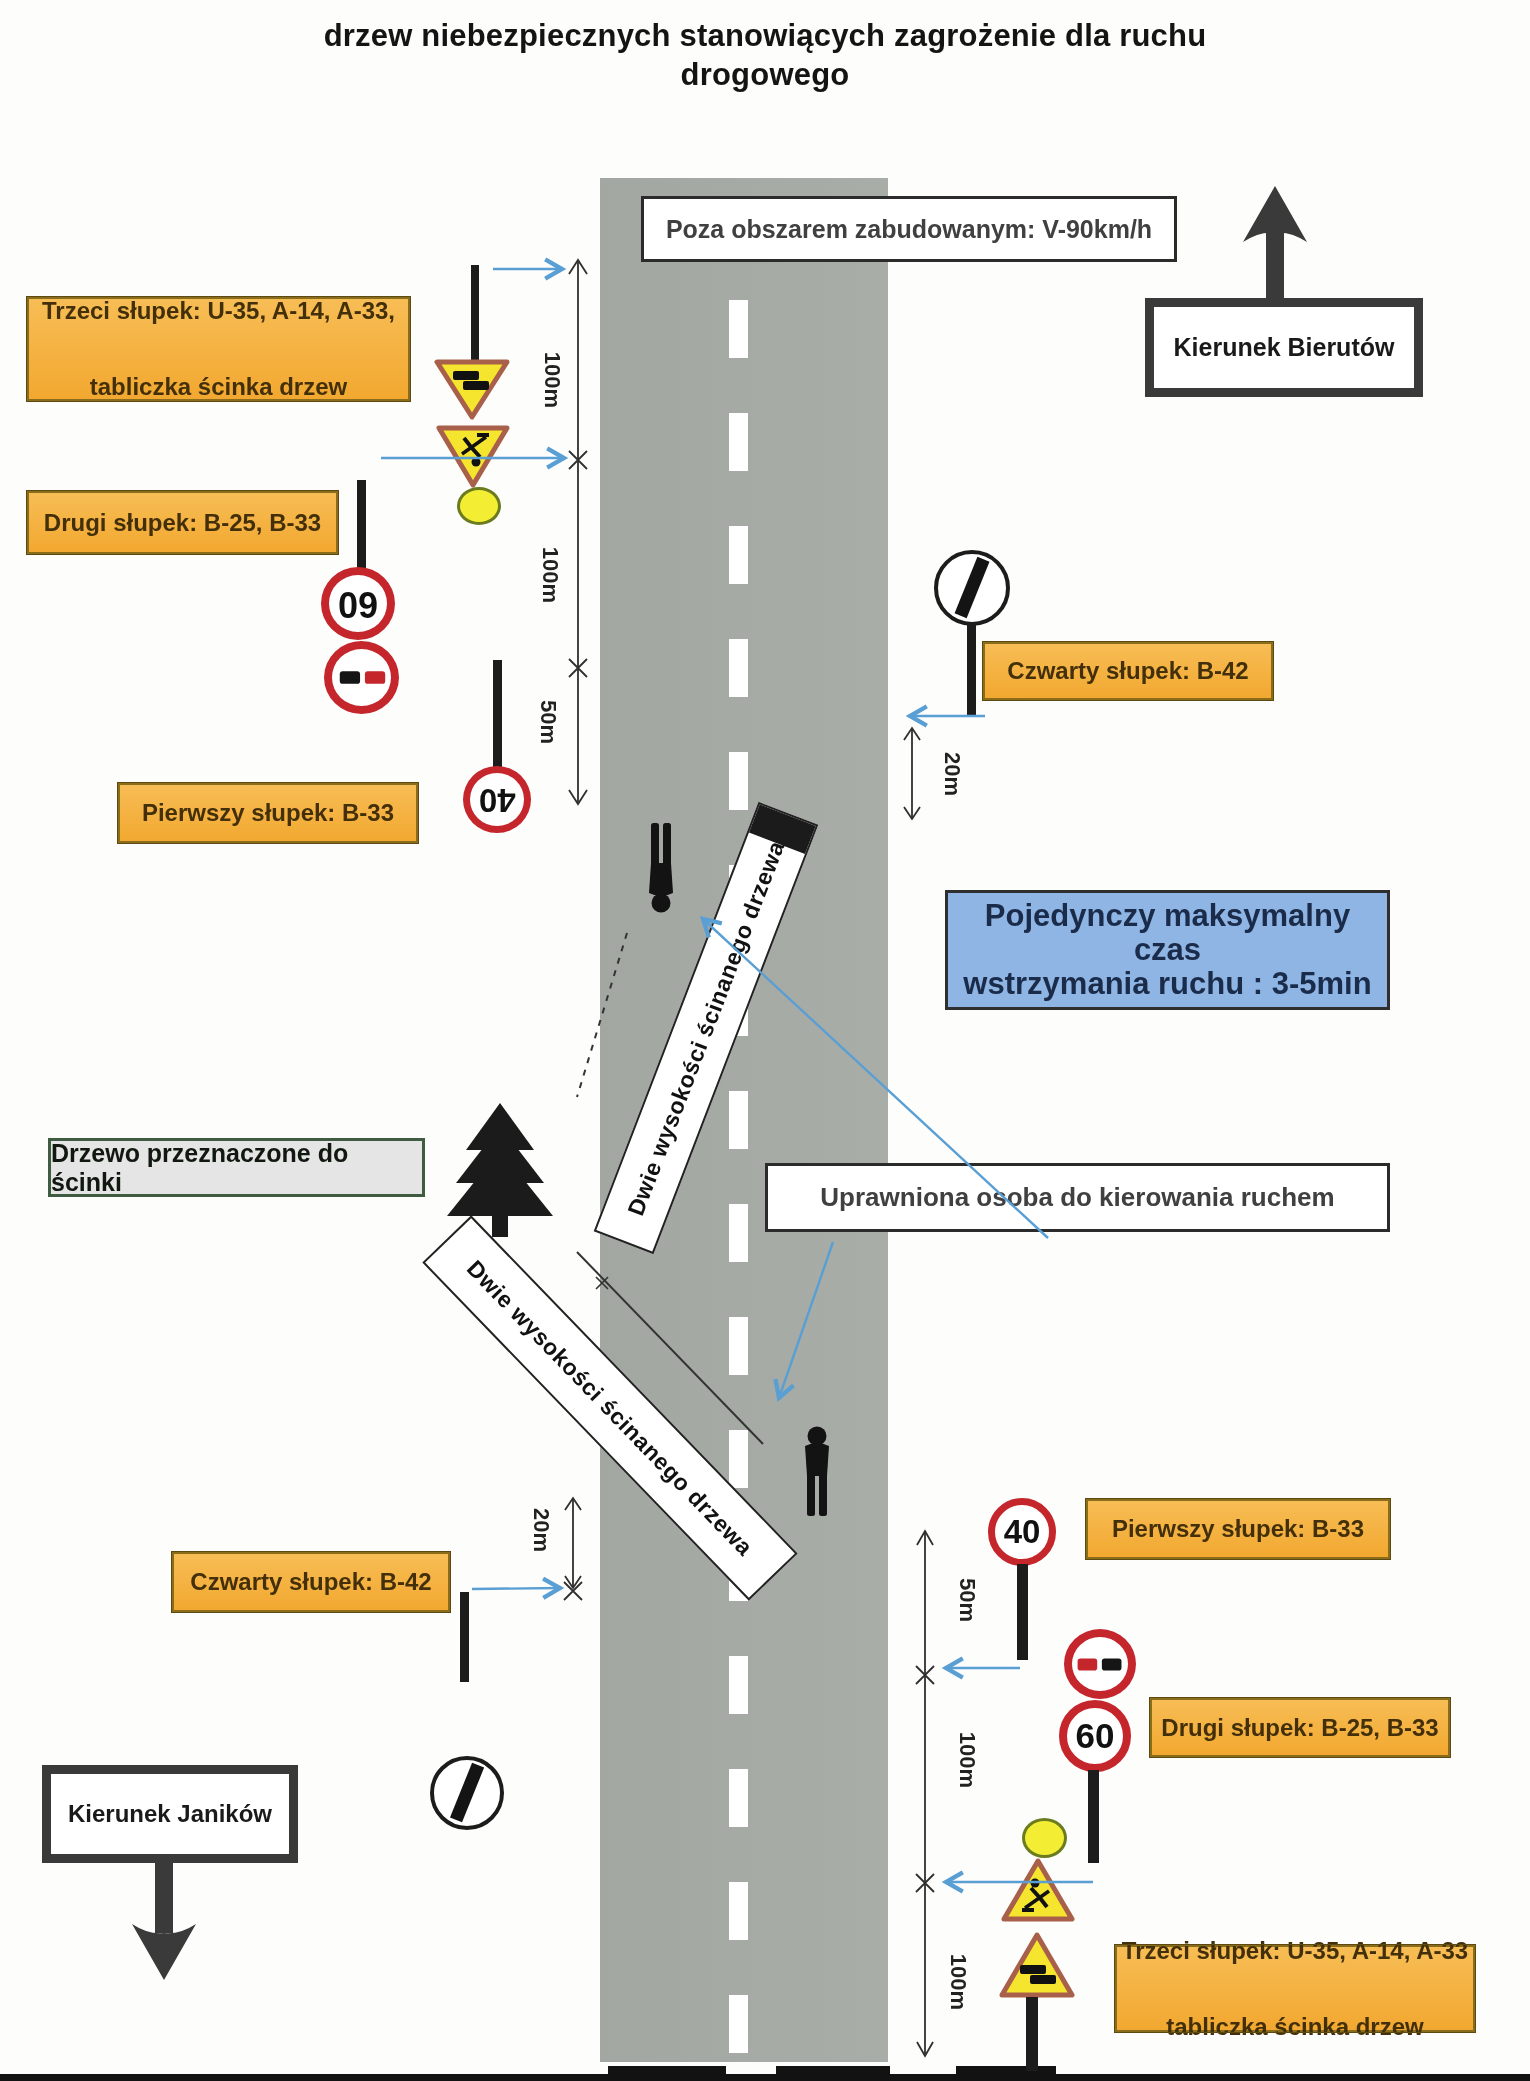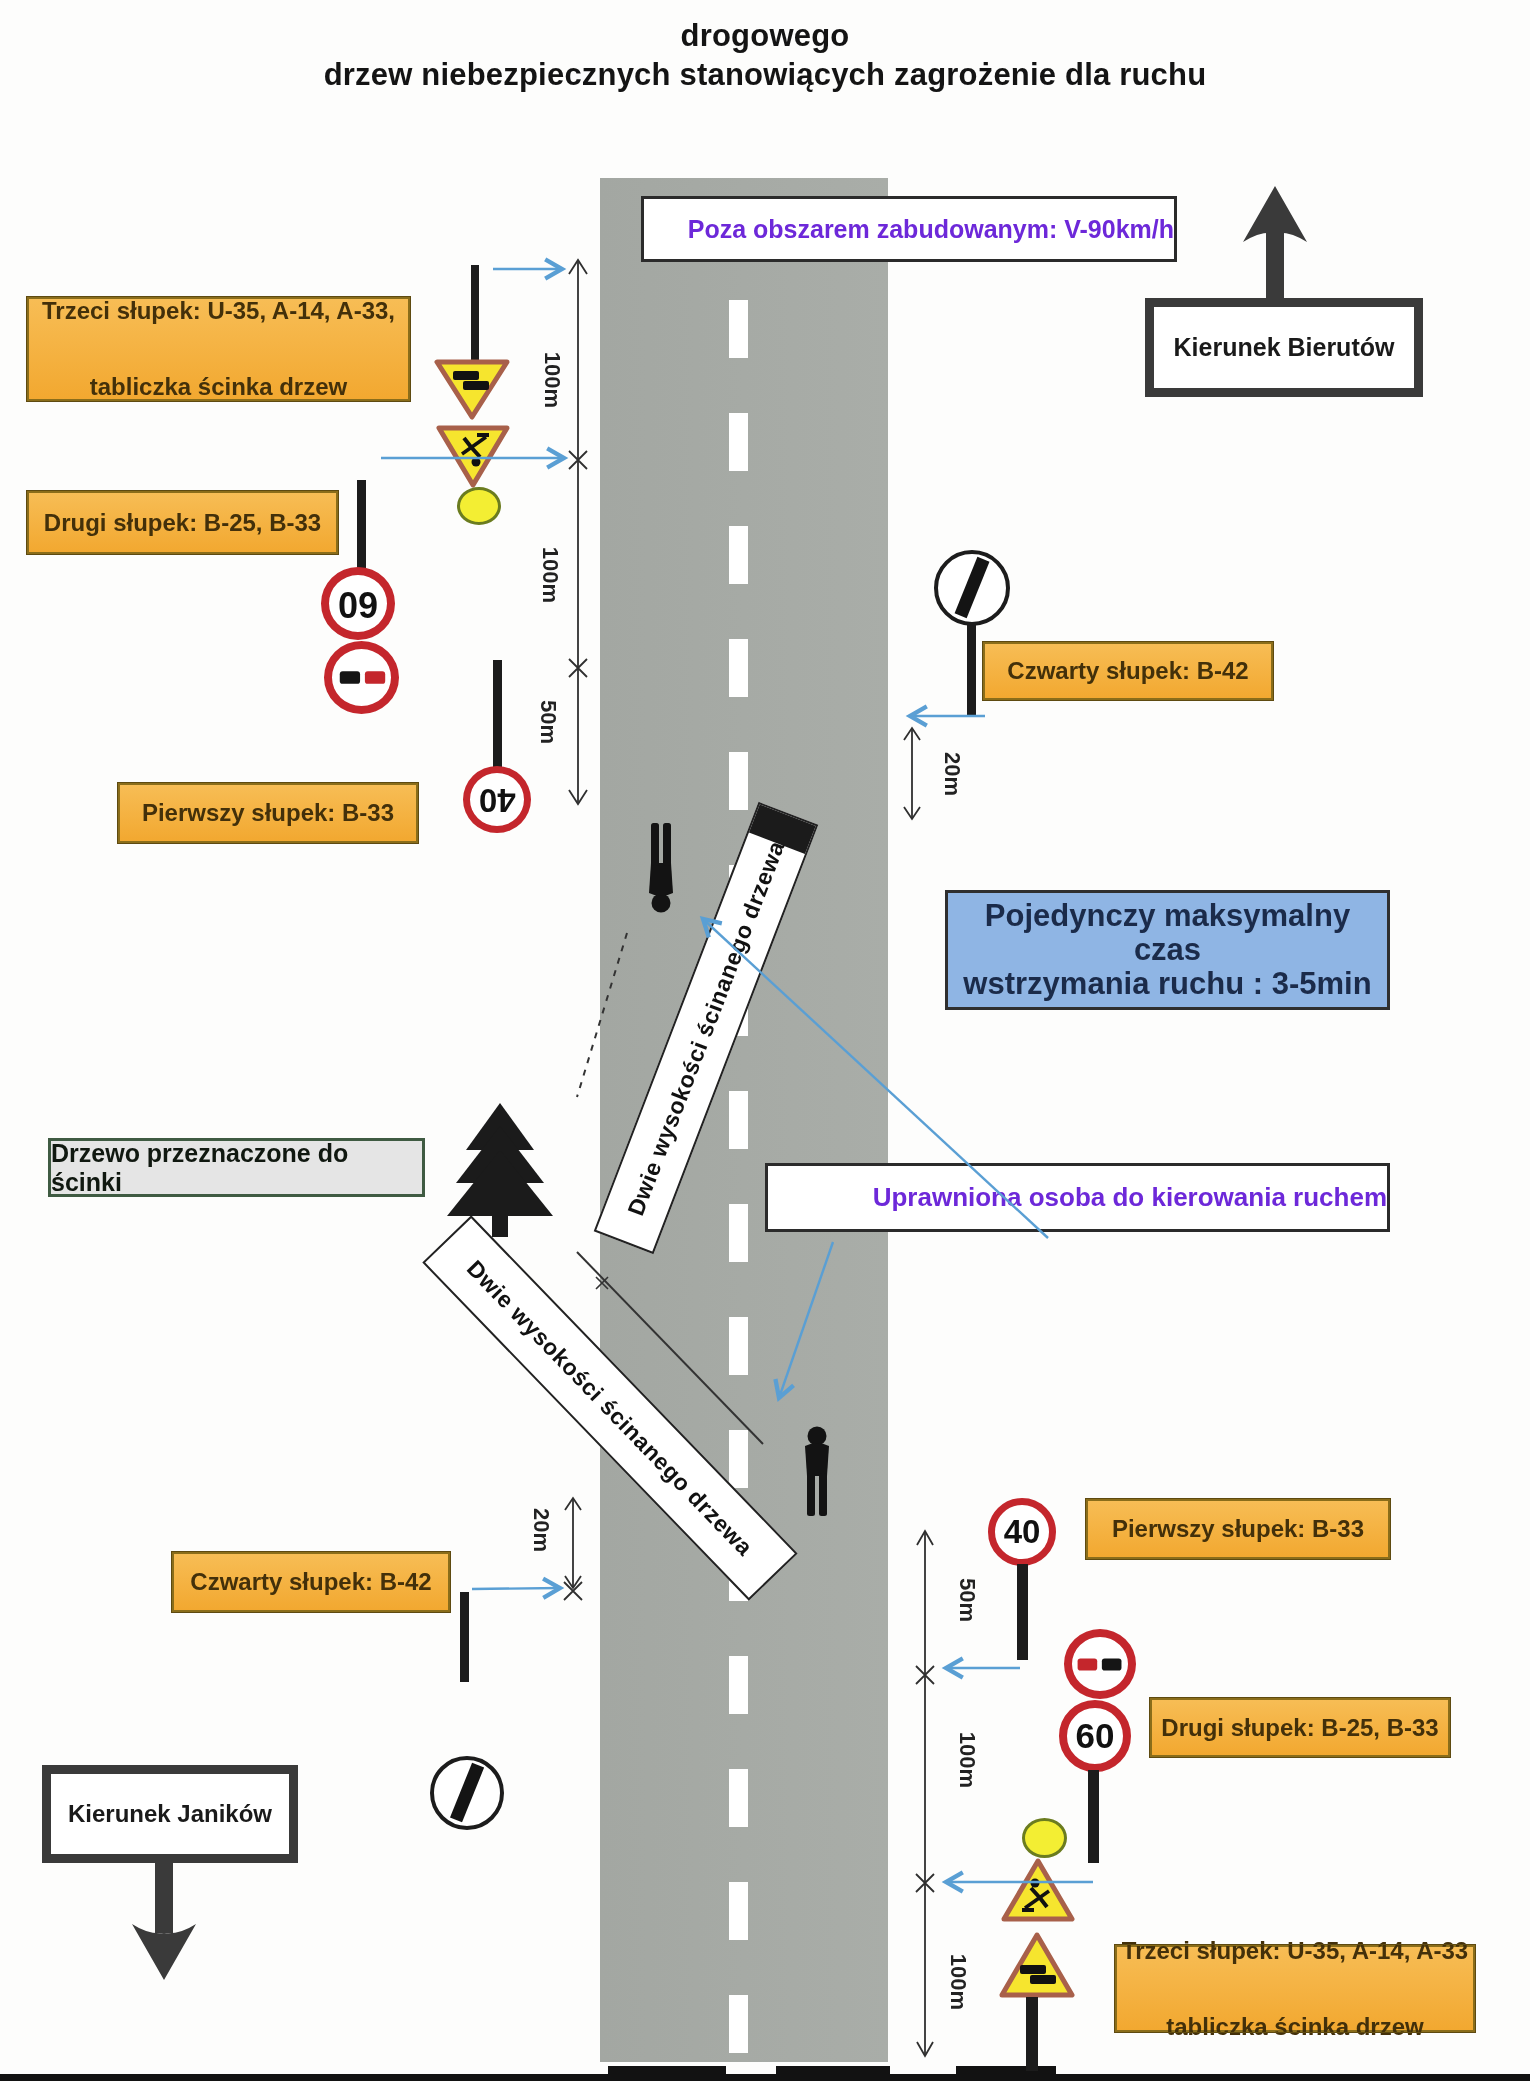--- a/index.html
+++ b/index.html
@@ -8,21 +8,21 @@
   .abs{position:absolute;}
   
   .road{background:linear-gradient(to right,#a3a7a2,#a9ada8);}
   .centerline{background:repeating-linear-gradient(to bottom,#ffffff 0 58px,rgba(0,0,0,0) 58px 113px);}
   .blackbar{background:#121212;}
   
   .title{left:0;top:16px;width:1530px;text-align:center;font-size:31px;line-height:39px;
          font-weight:600;color:#141414;letter-spacing:.2px;}
   
   .whitebox{background:#ffffff;border:3px solid #2b2b2b;display:flex;align-items:center;
-            justify-content:flex-end;text-align:center;font-size:25px;font-weight:600;color:#6d28d9;box-sizing:border-box;}
+            justify-content:center;text-align:center;font-size:25px;font-weight:600;color:#404040;box-sizing:border-box;}
   .orangebox{background:linear-gradient(#f7bd55,#f2a830);border:2px solid #8a6d1a;outline:1px solid #5e4a10;
              display:flex;flex-direction:column;align-items:center;justify-content:center;text-align:center;
              font-size:24px;font-weight:700;color:#43300a;box-sizing:border-box;line-height:30px;gap:46px;}
   .bluebox{background:#8fb5e4;border:3px solid #2f2f2f;display:flex;flex-direction:column;align-items:center;
            justify-content:center;text-align:center;font-size:31px;font-weight:600;color:#1b2b4a;box-sizing:border-box;line-height:34px;}
   .greenbox{background:#e5e5e5;border:3px solid #3f5b42;display:flex;align-items:center;justify-content:center;
             font-size:25px;font-weight:600;color:#101810;box-sizing:border-box;}
   .dirbox{background:#ffffff;border:9px solid #3a3a3a;display:flex;align-items:center;justify-content:center;
           font-size:25px;font-weight:700;color:#1a1a1a;box-sizing:border-box;}
   
@@ -52,22 +52,22 @@
 <div id="page">
 
   <div class="abs road" style="left:600px;top:178px;width:288px;height:1884px;"></div>
   <div class="abs centerline" style="left:729px;top:300px;width:19px;height:1760px;"></div>
   <div class="abs blackbar" style="left:0;top:2074px;width:1530px;height:7px;"></div>
   <div class="abs blackbar" style="left:608px;top:2066px;width:118px;height:15px;"></div>
   <div class="abs blackbar" style="left:776px;top:2066px;width:114px;height:15px;"></div>
   <div class="abs blackbar" style="left:956px;top:2066px;width:100px;height:15px;"></div>
 
   <div class="abs title">
+    <div>drzew niebezpiecznych stanowiących zagrożenie dla ruchu</div>
     <div>drogowego</div>
-    <div>drzew niebezpiecznych stanowiących zagrożenie dla ruchu</div>
   </div>
 
   <div class="abs banner" style="left:476px;top:996px;width:460px;height:64px;transform:rotate(-69deg);">
     <span>Dwie wysokości ścinanego drzewa</span>
     <div class="bannercap"></div>
   </div>
   <div class="abs banner" style="left:375px;top:1374px;width:470px;height:68px;transform:rotate(46deg);">
     <span>Dwie wysokości ścinanego drzewa</span>
   </div>
 

